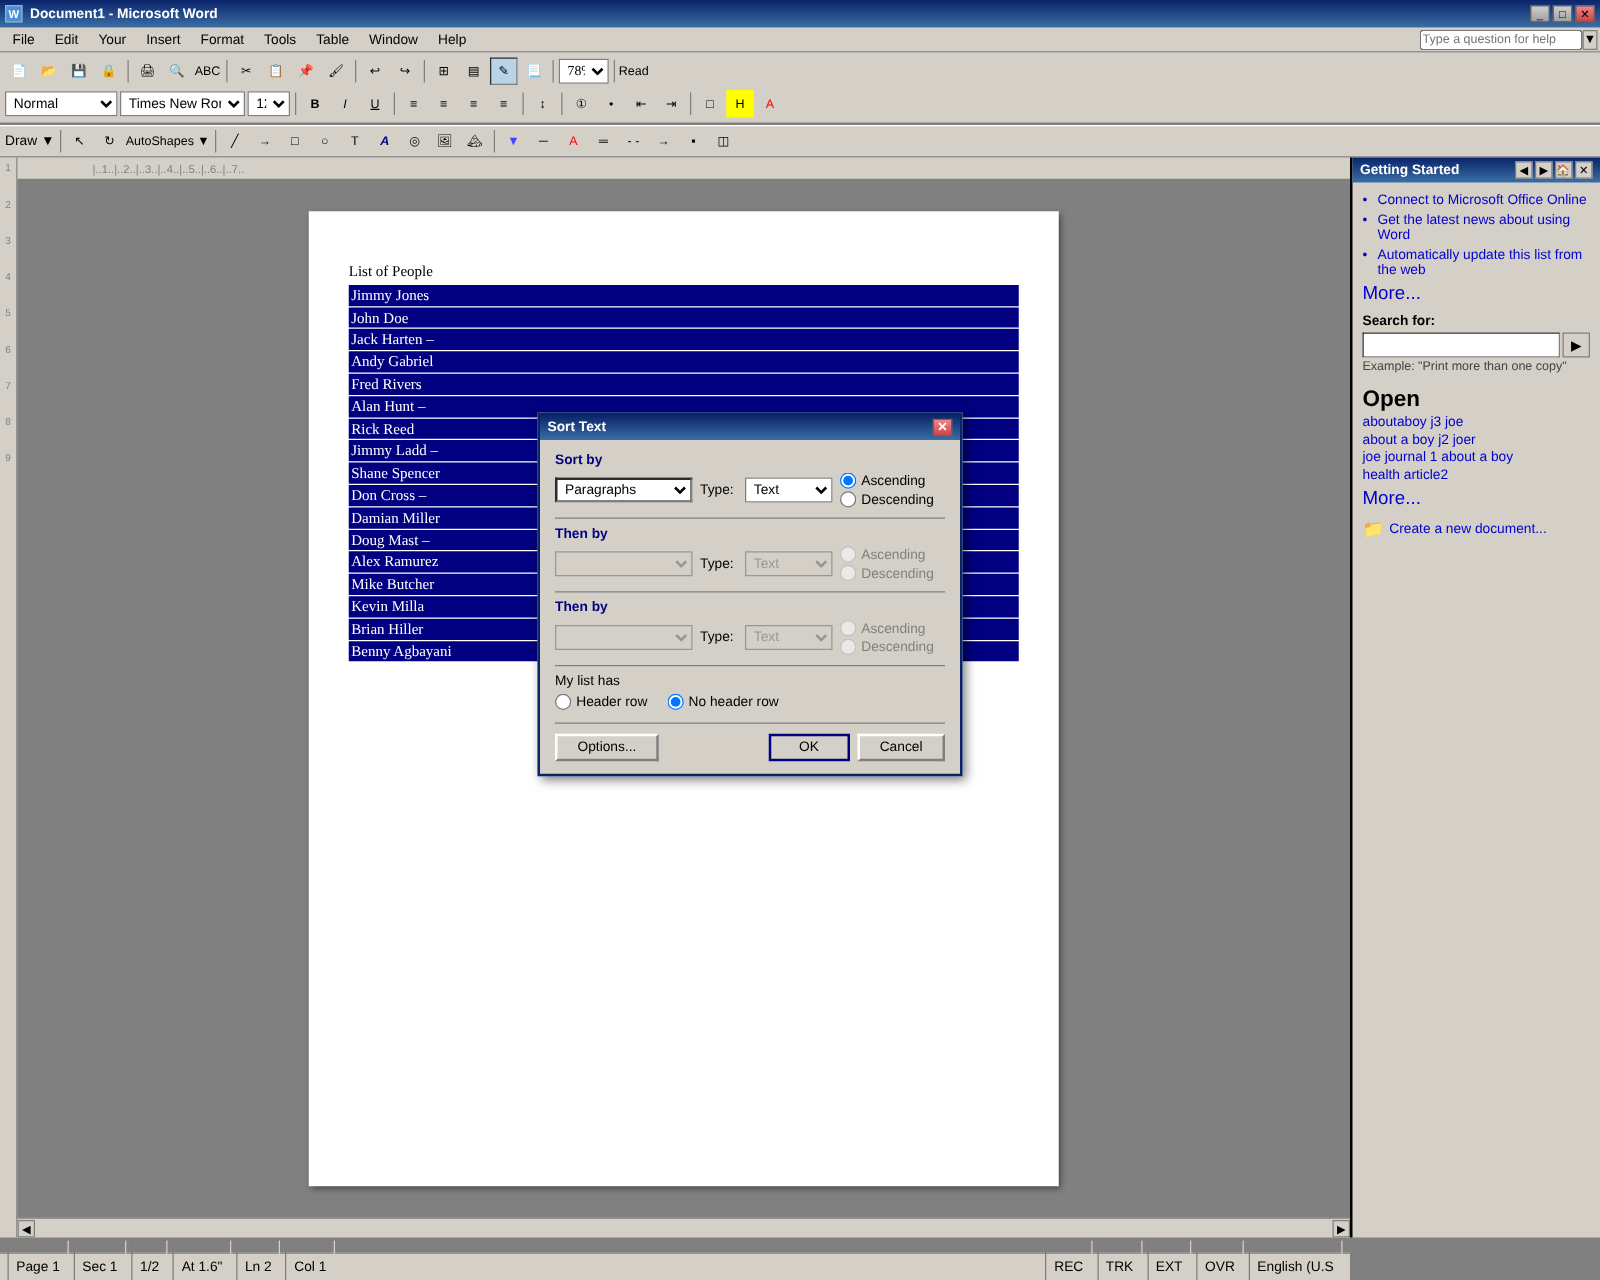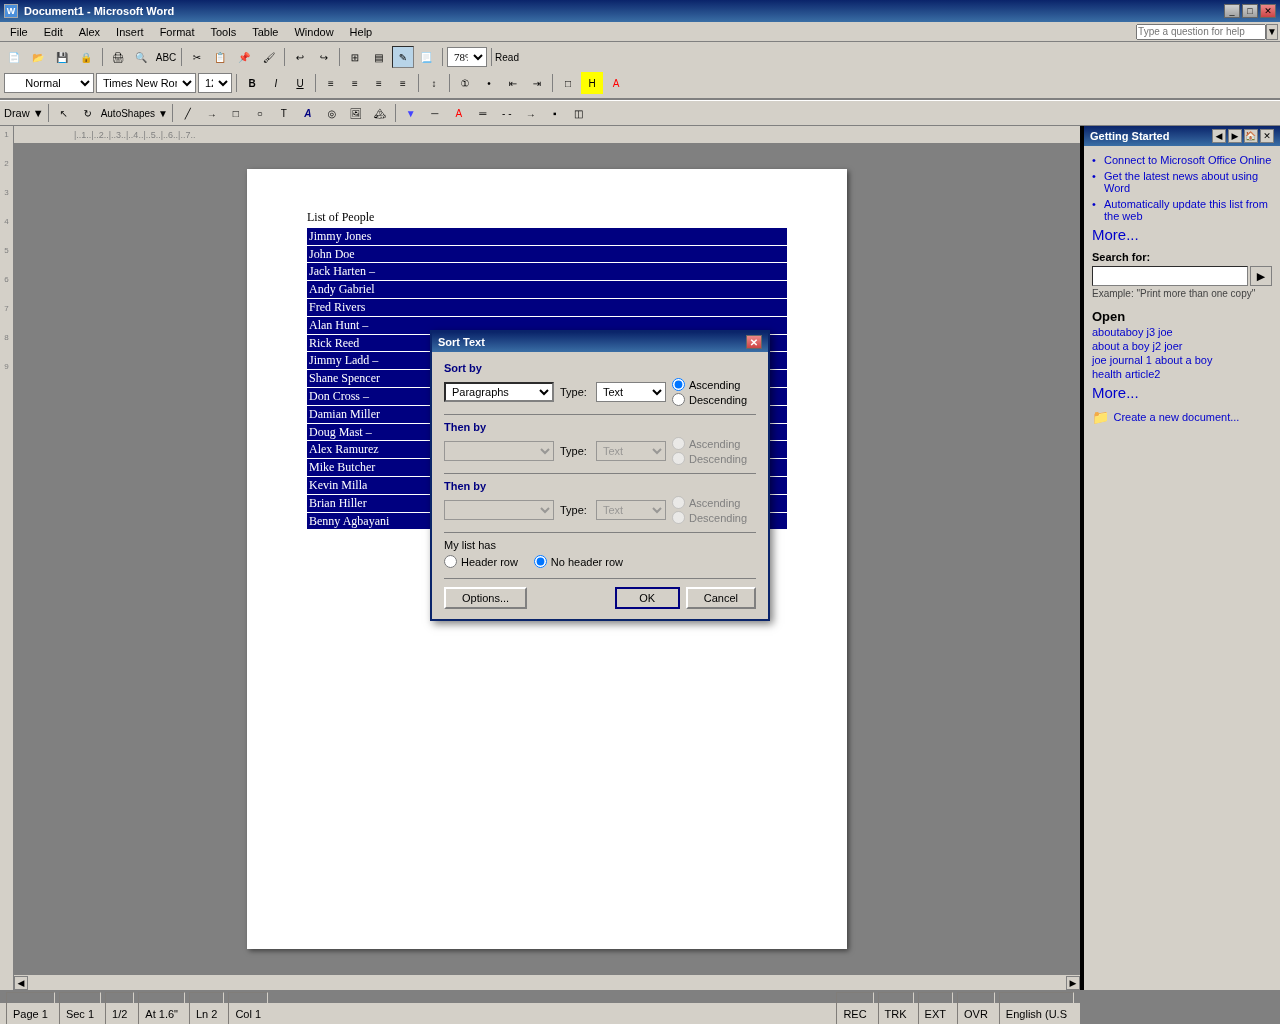--- a/index.html
+++ b/index.html
@@ -64,21 +64,21 @@
       border: 1px solid transparent;
       cursor: pointer;
       display: flex; align-items: center; justify-content: center;
       font-size: 10px;
     }
     .toolbar-separator { width: 1px; height: 18px; background: #808080; margin: 0 2px; }
     .toolbar-combo {
       height: 20px; font-size: 11px; background: white; border: 1px solid #808080;
       padding: 0 2px; cursor: pointer;
     }
-    .style-combo { width: 90px; text-align: center; }
+    .style-combo { width: 90px; }
     .font-combo { width: 100px; }
     .size-combo { width: 34px; }
 
     
     #draw-toolbar {
       background: #d4d0c8;
       border-top: 1px solid #fff;
       border-bottom: 1px solid #808080;
       display: flex; align-items: center;
       height: 26px; padding: 0 4px; gap: 2px;
@@ -119,42 +119,42 @@
       align-items: center;
       font-size: 9px;
     }
 
     
     #doc-page {
       width: 600px;
       min-height: 780px;
       background: white;
       margin: 12px auto;
-      padding: 40px 60px;
+      padding: 40px 32px;
       position: relative;
       box-shadow: 2px 2px 5px rgba(0,0,0,0.5);
     }
 
     .doc-content { font-family: 'Times New Roman', serif; font-size: 12px; line-height: 1.4; }
     .doc-title { text-align: left; margin-bottom: 4px; }
     .doc-list-item {
       display: block;
       background: #000080;
       color: white;
       margin: 1px 0;
       padding: 0 2px;
       font-family: 'Times New Roman', serif;
       font-size: 12px;
     }
 
     
     #right-panel {
       width: 200px;
       background: #d4d0c8;
-      border-left: 4px solid #000000;
+      border-left: 2px solid #000000;
       display: flex;
       flex-direction: column;
     }
     #right-panel-header {
       background: linear-gradient(to bottom, #0a246a, #3a6ea5);
       color: white;
       font-size: 11px;
       font-weight: bold;
       padding: 3px 6px;
       display: flex;
@@ -189,21 +189,21 @@
     .more-link { color: #0000cc; cursor: pointer; font-size: 15px; margin: 4px 0; }
 
     .search-section { margin-top: 8px; }
     .search-label { font-size: 11px; font-weight: bold; margin-bottom: 3px; }
     .search-row { display: flex; gap: 2px; }
     .search-input { flex: 1; height: 20px; font-size: 11px; border: 1px inset #808080; }
     .search-btn { width: 22px; height: 20px; background: #d4d0c8; border: 1px solid #808080; cursor: pointer; font-size: 11px; }
     .example-text { font-size: 10px; color: #444; margin-top: 2px; }
 
     .open-section { margin-top: 10px; }
-    .open-title { font-size: 13px; font-weight: bold; margin-bottom: 0; }
+    .open-title { font-size: 18px; font-weight: bold; margin-bottom: 0; }
     .open-link { color: #0000cc; cursor: pointer; font-size: 11px; display: block; margin: 2px 0; }
 
     .create-link { display: flex; align-items: center; gap: 4px; color: #0000cc; cursor: pointer; font-size: 11px; margin-top: 8px; }
     .folder-icon { font-size: 14px; }
 
     
     #status-bar {
       background: #d4d0c8;
       height: 22px;
       border-top: 1px solid #808080;
@@ -314,21 +314,21 @@
   <div class="window-controls">
     <button>_</button>
     <button>□</button>
     <button class="close-btn">✕</button>
   </div>
 </div>
 
 <div id="menu-bar">
   <span class="menu-item">File</span>
   <span class="menu-item">Edit</span>
-  <span class="menu-item">Alex</span>
+  <span class="menu-item">Your</span>
   <span class="menu-item">Insert</span>
   <span class="menu-item">Format</span>
   <span class="menu-item">Tools</span>
   <span class="menu-item">Table</span>
   <span class="menu-item">Window</span>
   <span class="menu-item">Help</span>
   <span style="flex:1"></span>
   <input type="text" style="width: 130px; height: 16px; font-size: 10px;" placeholder="Type a question for help">
   <button style="height:16px;font-size:10px;background:#d4d0c8;border:1px solid #808080;">▼</button>
 </div>

